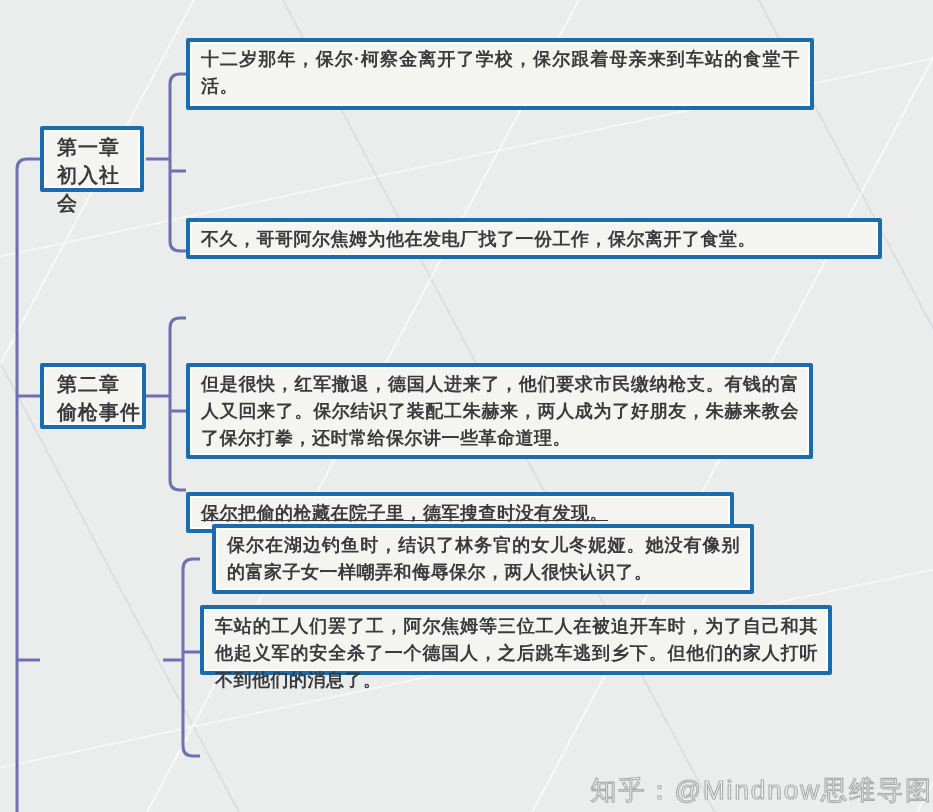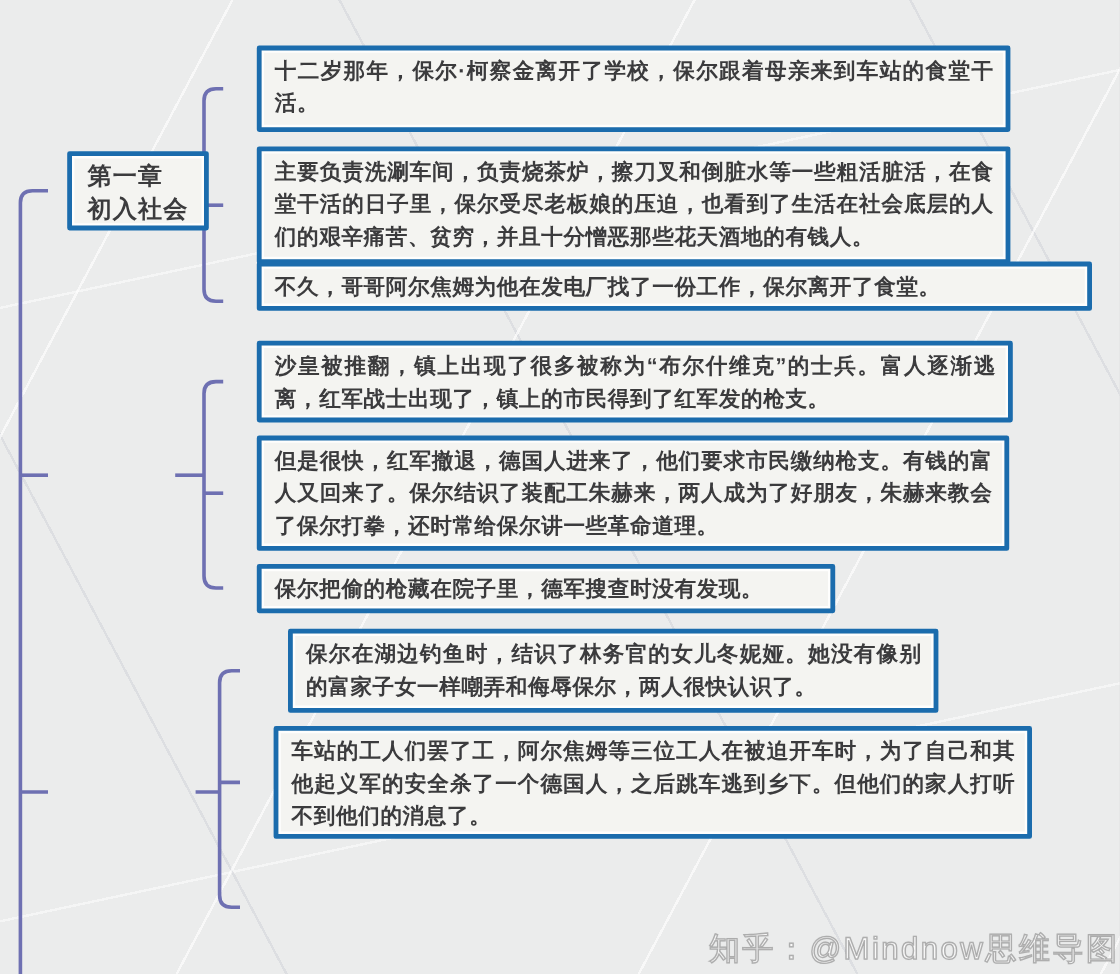--- a/index.html
+++ b/index.html
@@ -26,21 +26,20 @@
   }
   .node{
     position:absolute;
     box-sizing:border-box;
     background:#f4f4f1;
     border:4px solid #1b6cad;
     border-radius:2px;
     box-shadow:inset 0 0 0 2px rgba(255,255,255,.85);
     color:#3b3b3d;
     font-weight:700;
-    margin-left:28px;
   }
   .chapter{
     padding:3px 0 0 13px;
     font-size:20px;
     line-height:28px;
     letter-spacing:1px;
   }
   .note{
     padding:4px 10px 4px 11px;
     font-size:18px;
@@ -79,33 +78,35 @@
 
     <path d="M146,396 H170"></path>
     <path d="M186,318 H180 Q170,318 170,328 V480 Q170,490 180,490 H186"></path>
     <path d="M170,411 H186"></path>
 
     <path d="M163,660 H183"></path>
     <path d="M200,559 H193 Q183,559 183,569 V746 Q183,756 193,756 H200"></path>
     <path d="M183,652 H200"></path>
   </svg>
 
-  <div class="node chapter" style="left:28px;top:126px;width:118px;height:66px;">
+  <div class="node chapter" style="left:40px;top:126px;width:104px;height:66px;">
     <div>第一章</div>
     <div>初入社会</div>
   </div>
 
+  <div class="node chapter" style="left:40px;top:363px;width:106px;height:66px;">
+    <div>第二章</div>
+    <div>偷枪事件</div>
+  </div>
 
 
   <div class="node note" style="left:186px;top:38px;width:628px;height:72px;">十二岁那年，保尔·柯察金离开了学校，保尔跟着母亲来到车站的食堂干活。</div>
-  <div class="node note" style="left:186px;top:122px;width:628px;height:98px;">主要负责洗涮车间，负责烧茶炉，擦刀叉和倒脏水等一些粗活脏活，在食堂干活的日子里，保尔受尽老板娘的压迫，也看到了生活在社会底层的人们的艰辛痛苦、贫穷，并且十分憎恶那些花天酒地的有钱人。</div>
   <div class="node note" style="left:186px;top:218px;width:696px;height:41px;">不久，哥哥阿尔焦姆为他在发电厂找了一份工作，保尔离开了食堂。</div>
 
-  <div class="node note" style="left:186px;top:284px;width:630px;height:68px;">沙皇被推翻，镇上出现了很多被称为“布尔什维克”的士兵。富人逐渐逃离，红军战士出现了，镇上的市民得到了红军发的枪支。</div>
   <div class="node note" style="left:186px;top:363px;width:627px;height:96px;">但是很快，红军撤退，德国人进来了，他们要求市民缴纳枪支。有钱的富人又回来了。保尔结识了装配工朱赫来，两人成为了好朋友，朱赫来教会了保尔打拳，还时常给保尔讲一些革命道理。</div>
-  <div class="node note" style="left:186px;top:470px;width:482px;height:41px;">保尔把偷的枪藏在院子里，德军搜查时没有发现。</div>
+  <div class="node note" style="left:186px;top:492px;width:548px;height:41px;text-decoration:underline;">保尔把偷的枪藏在院子里，德军搜查时没有发现。</div>
 
   <div class="node note" style="left:212px;top:524px;width:542px;height:70px;">保尔在湖边钓鱼时，结识了林务官的女儿冬妮娅。她没有像别的富家子女一样嘲弄和侮辱保尔，两人很快认识了。</div>
-  <div class="node note" style="left:200px;top:605px;width:632px;height:94px;">车站的工人们罢了工，阿尔焦姆等三位工人在被迫开车时，为了自己和其他起义军的安全杀了一个德国人，之后跳车逃到乡下。但他们的家人打听不到他们的消息了。</div>
+  <div class="node note" style="left:200px;top:605px;width:632px;height:70px;">车站的工人们罢了工，阿尔焦姆等三位工人在被迫开车时，为了自己和其他起义军的安全杀了一个德国人，之后跳车逃到乡下。但他们的家人打听不到他们的消息了。</div>
 
   <div class="watermark">知乎：@Mindnow思维导图</div>
 
 </div>
 
 </body></html>

